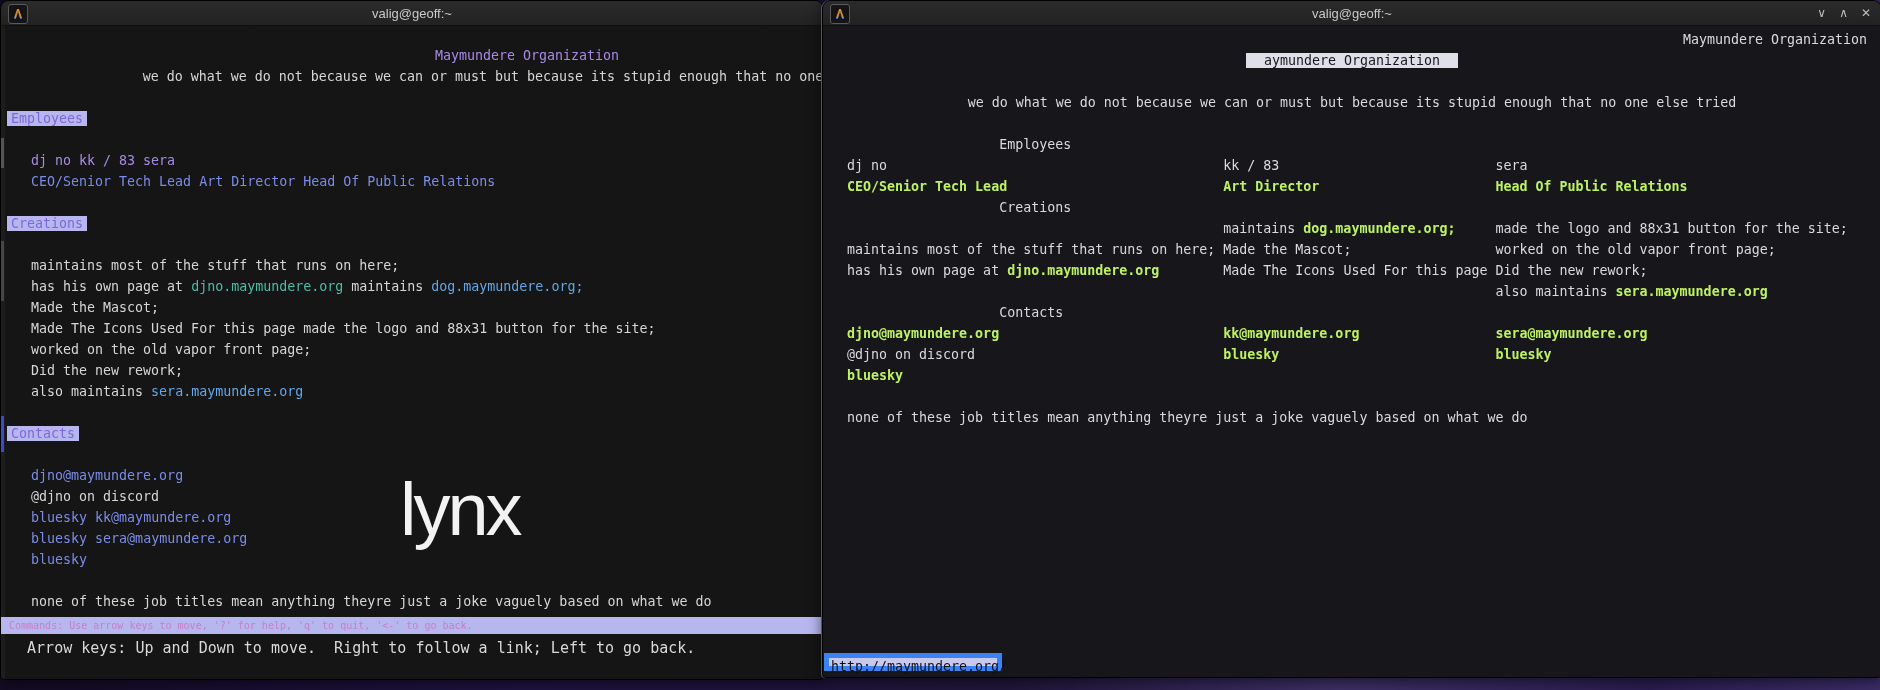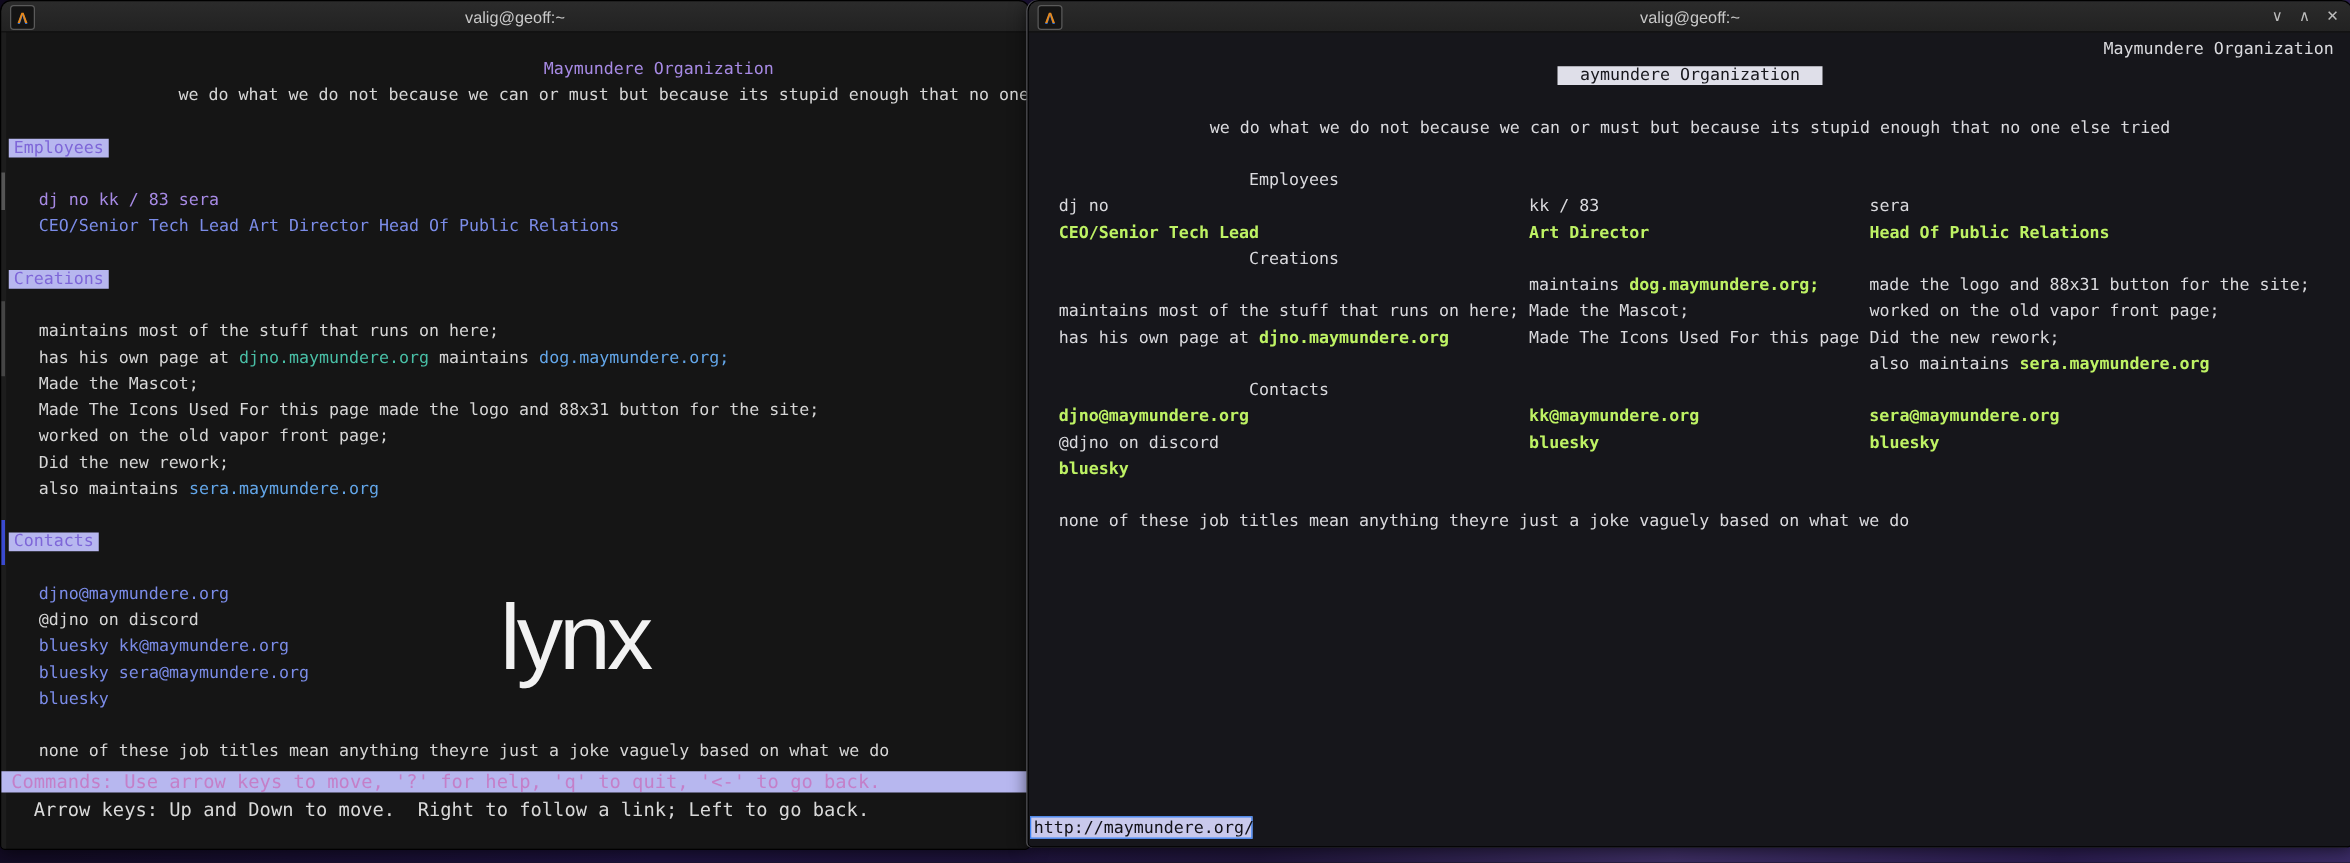--- a/index.html
+++ b/index.html
@@ -47,29 +47,29 @@
   .s-l2{color:#63a6e8;}
   .s-t{color:#49bfa6;}
   .s-hl{background:#b7b7ef;color:#7e66d8;padding:0 4px;}
   
   .s-n{color:#dadade;}
   .s-b{color:#bef264;font-weight:bold;}
   .s-hlc{background:#dfdfe9;color:#17171c;padding:0 18px;}
   
   .lx-statusbar{
     position:absolute;left:0;right:0;top:616px;height:17px;background:#b7b7ef;
-    color:#c47fc8;font-size:15px;line-height:17px;white-space:pre;padding-left:8px;
+    color:#c47fc8;font-size:10px;line-height:17px;white-space:pre;padding-left:8px;
   }
   .lx-helpline1{position:absolute;left:0;right:0;top:637px;height:21px;color:#d9d9d9;font-size:15px;line-height:21px;white-space:pre;padding-left:8px;}
   .lx-helpline2{position:absolute;left:0;right:0;top:658px;height:21px;color:#68d6d6;font-size:13.3px;line-height:21px;white-space:pre;padding-left:8px;}
   
   .lk-urlbar{
     position:absolute;left:1px;top:652px;height:18px;width:178px;
     background:#c9c9ec;color:#101016;font-size:13.3px;line-height:18px;white-space:pre;
-    border:1px solid #3b82f6;box-sizing:border-box;padding-left:2px;
+    border:5px solid #3b82f6;box-sizing:border-box;padding-left:2px;
   }
   
   .gutter{position:absolute;left:0;top:25px;bottom:0;width:4px;background:#1d1d1d;}
   .gutter i{position:absolute;left:0;width:3px;display:block;}
   .g1{top:112px;height:30px;background:#555;}
   .g2{top:215px;height:60px;background:#454545;}
   .g3{top:390px;height:36px;background:#3a4ad0;}
   
   .big-label{
     position:absolute;color:#f2f2f2;

